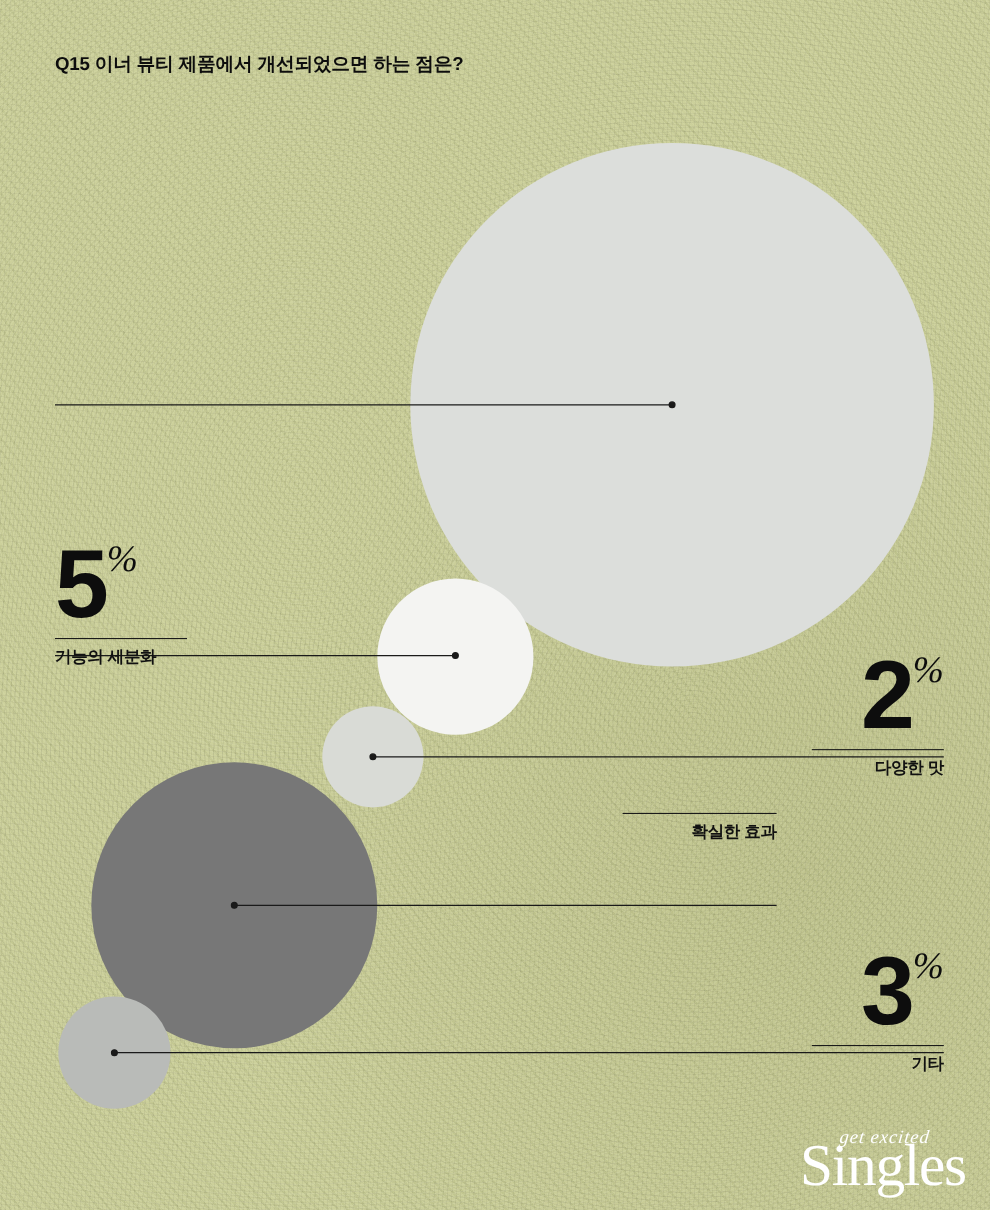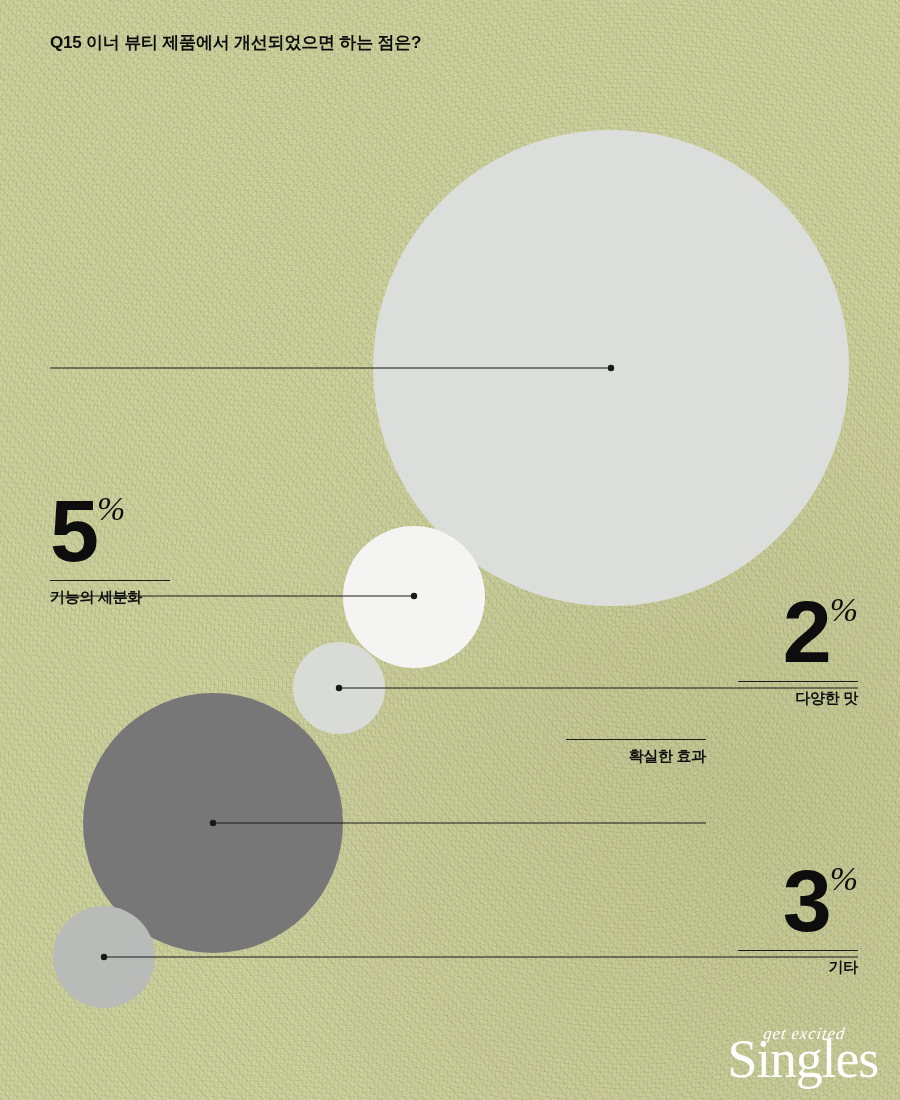--- a/index.html
+++ b/index.html
@@ -32,21 +32,21 @@
       repeating-radial-gradient(circle at 70% 60%, rgba(0,0,0,.045) 0 1px, rgba(0,0,0,0) 1px 4px);
     opacity:.8;
   }
 
   svg#bubbles{position:absolute;left:0;top:0;width:900px;height:1100px;}
 
   .blk{position:absolute;color:#0d0d0d;}
 
   
   .q-title{
-    left:50px;top:31px;
+    left:50px;top:47px;
     font-size:17px;font-weight:bold;letter-spacing:-.2px;
     white-space:nowrap;
   }
 
   
   .stat{position:absolute;}
   .num{
     font-weight:bold;color:#0d0d0d;line-height:.82;
     letter-spacing:-6px;white-space:nowrap;
     font-family:"Liberation Sans","DejaVu Sans",sans-serif;

